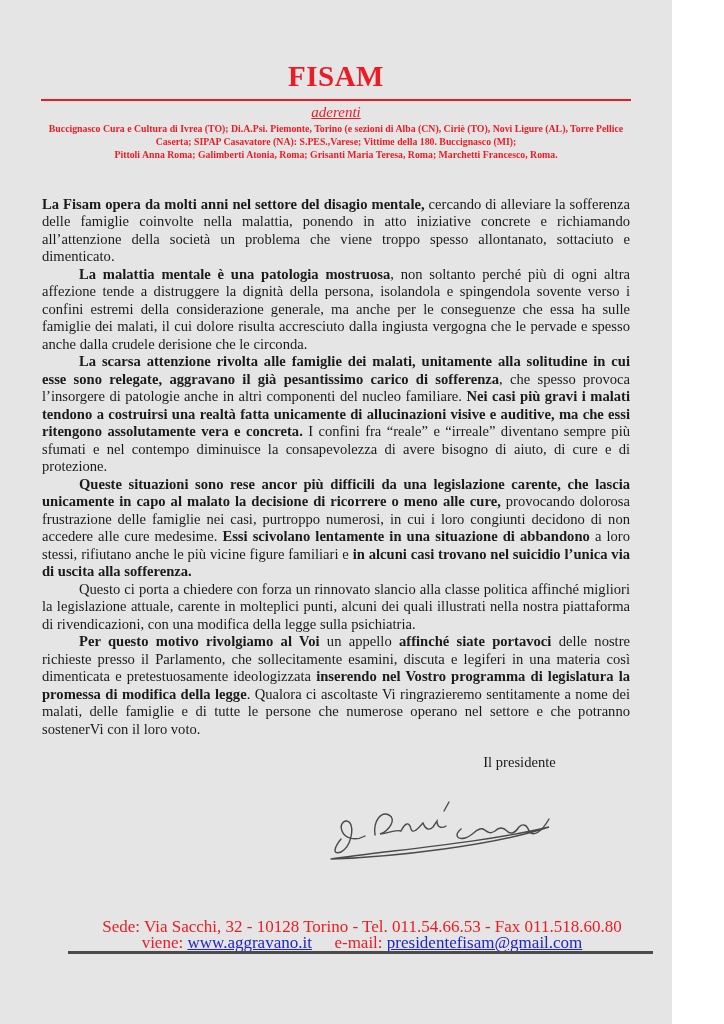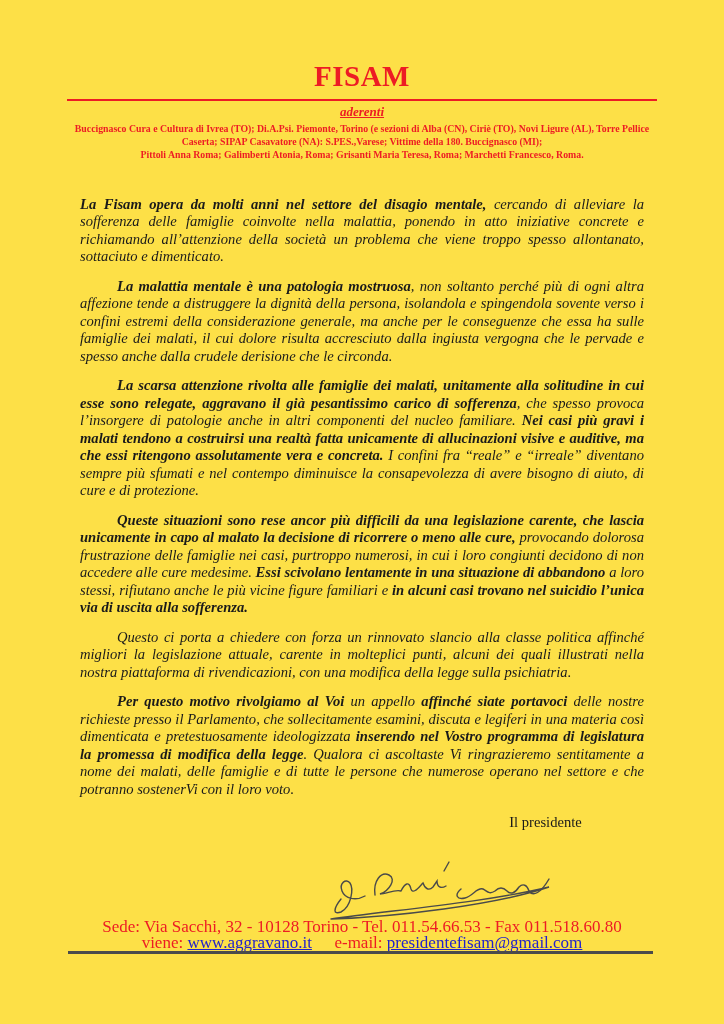--- a/index.html
+++ b/index.html
@@ -3,49 +3,49 @@
 <meta charset="utf-8">
 <style>
   :root{
     --red:#ed1c24;
     --link:#2222cc;
     --rule:#4b4b4b;
     --ink:#1a1a1a;
   }
   html,body{margin:0;padding:0;background:#ffffff;}
   .page{
-    width:724px;height:1024px;position:relative;background:#fde047;
+    width:672px;height:1024px;position:relative;background:#e5e5e5;
     font-family:"Liberation Serif","DejaVu Serif",serif;color:var(--ink);
     overflow:hidden;box-sizing:border-box;
   }
   .header{ text-align:center; padding-top:60px; }
   .title{
     color:var(--red); font-weight:bold; font-size:29px; line-height:32px;
     letter-spacing:0.5px;
   }
   .subtitle{
     color:var(--red); font-weight:bold; font-size:17.5px; line-height:22px; margin-top:1px;
   }
   .red-rule{
     width:590px; margin:7px auto 3px auto; border-top:2px solid var(--red); height:0;
   }
   .aderenti-heading{
-    color:var(--red); font-weight:bold; font-style:italic; text-decoration:underline;
-    font-size:13px; line-height:16px;
+    color:var(--red); font-weight:normal; font-style:italic; text-decoration:underline;
+    font-size:15px; line-height:16px;
   }
   .aderenti-list{
     width:648px; margin:2px auto 0 auto; color:var(--red); font-weight:bold;
     font-size:9.8px; line-height:13.2px; text-align:center;
   }
   .aderenti-line{ white-space:normal; }
   .content{
     width:588px; margin:34px auto 0 auto;
     font-size:14.6px; line-height:17.5px; text-align:justify;
   }
-  .content p{ margin:12px;font-style:italic; }
+  .content p{ margin:0; }
   .content p.indent{ text-indent:37px; }
   .signoff{
     margin-top:16px; padding-left:367px; text-align:center; font-size:14.6px;
   }
   .signature{
     margin-top:10px; margin-left:323px; width:232px; height:92px;
   }
   .signature svg{ display:block; }
   .footer{
     position:absolute; top:919px; left:0; width:724px; text-align:center;

